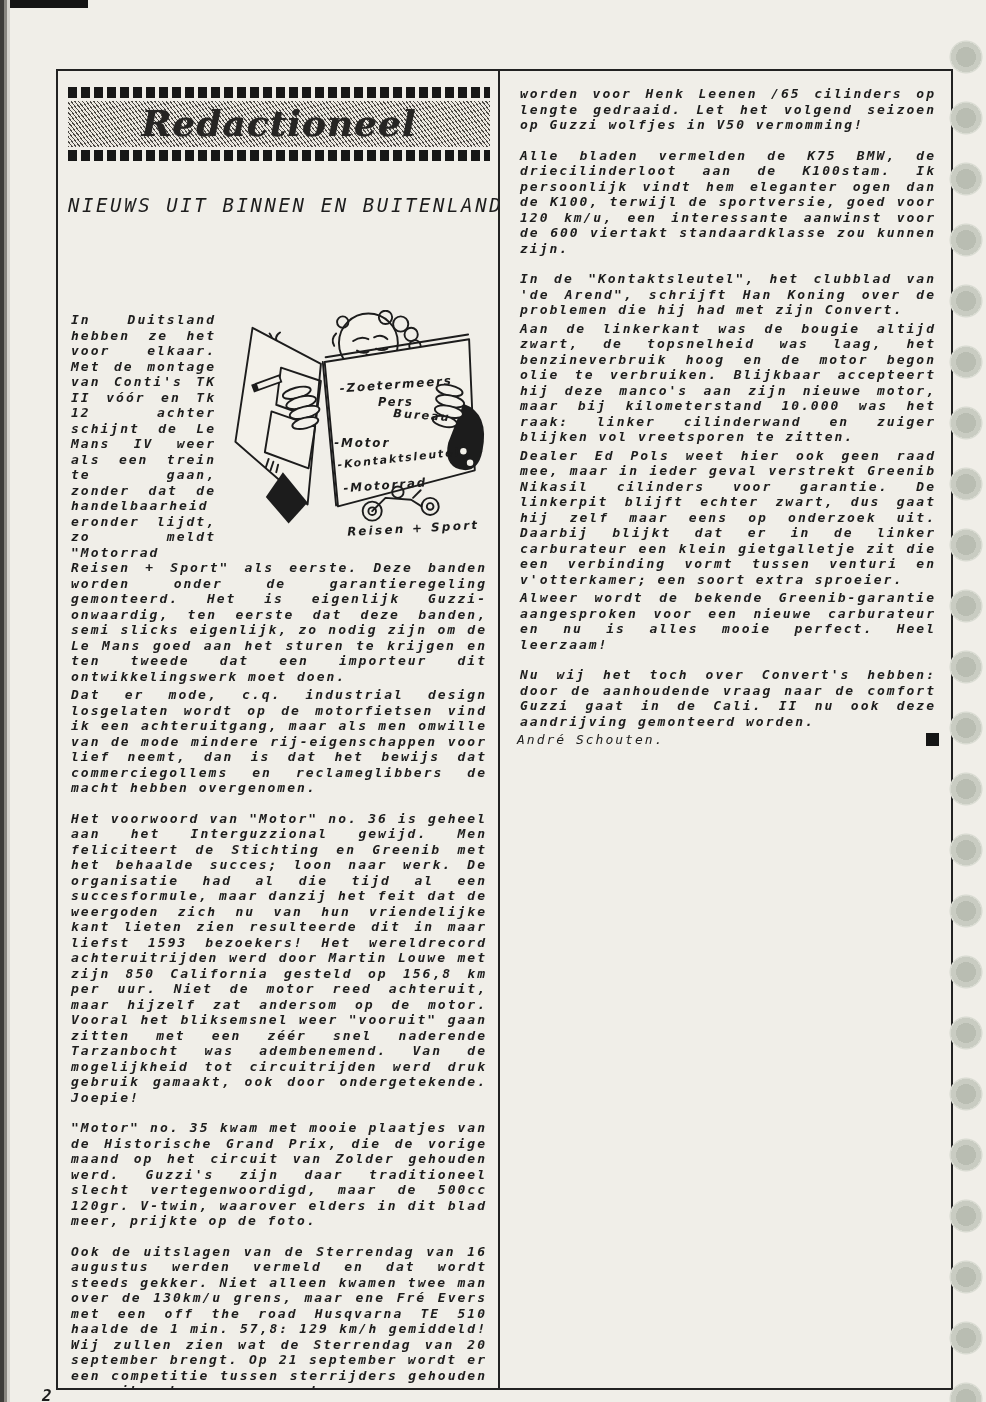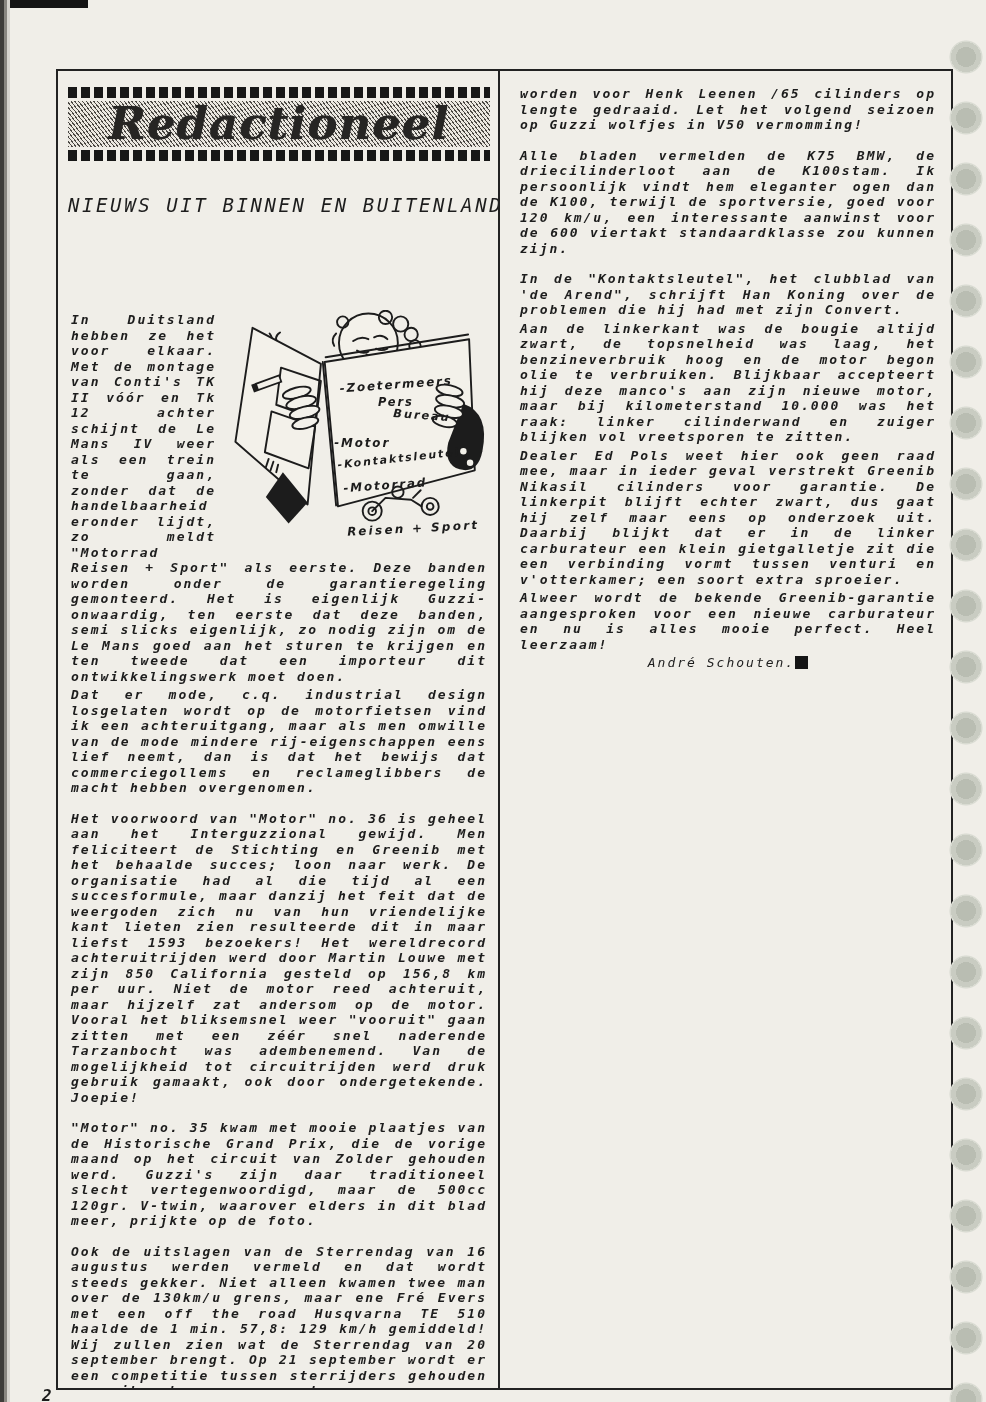--- a/index.html
+++ b/index.html
@@ -25,32 +25,32 @@
   .banner{margin-top:0;}
   .banner .squares{height:11px;
     background:repeating-linear-gradient(90deg,#171717 0 9px,rgba(0,0,0,0) 9px 13px);}
   .banner .band{
     height:46px;margin:3px 0;background-color:#cdcac1;position:relative;
     background-image:repeating-linear-gradient(52deg,rgba(30,28,25,0.75) 0 1px,rgba(238,235,228,0.9) 1px 3px);
     display:flex;align-items:center;justify-content:center;
   }
   .banner-title{
     font-family:"DejaVu Serif",serif;font-weight:bold;font-style:italic;
-    font-size:45px;color:#262523;letter-spacing:1px;line-height:1;
+    font-size:36px;color:#262523;letter-spacing:1px;line-height:1;
     text-shadow:0 0 1px rgba(40,40,40,.8);transform:translateY(-1px);
   }
   .article-heading{
     margin-top:33px;font-size:19px;letter-spacing:2.6px;font-style:italic;
     white-space:nowrap;
   }
   .article-body{margin-top:30px;}
   .cartoon-float{float:right;width:266px;height:237px;margin:-2px 0 6px 8px;}
   .first-para{margin-top:96px;}
   
-  .sig-row{margin-top:1px;display:flex;align-items:center;justify-content:center;}
+  .sig-row{margin-top:1px;display:flex;align-items:center;justify-content:space-between;}
   .end-marker{width:13px;height:13px;background:#151515;flex:0 0 auto;}
   
   .holes{
     position:absolute;left:946px;top:26px;width:40px;height:1376px;
     background-image:radial-gradient(circle 17px at 20px 31px,#b9bdb2 0 10px,#c9ccc2 10px 15px,#d9dbd2 15px 16px,rgba(0,0,0,0) 17px);
     background-size:40px 61px;background-repeat:repeat-y;
   }
   .page-number{position:absolute;left:42px;top:1386px;font-size:16px;font-weight:bold;
     font-style:italic;letter-spacing:1px;}
   
@@ -154,35 +154,36 @@
                 <circle cx="217" cy="206" r="3.5"></circle>
               <path d="M156,211 L170,197 L197,199 L208,206"></path>
               <circle cx="183" cy="191" r="6"></circle>
               <path d="M199,197 L207,189"></path>
             </g>
             <text class="hand-text" font-size="12.5" letter-spacing="2.5" x="130" y="237" transform="rotate(-3 130 237)">Reisen + Sport</text>
           </svg>
         </div>
 
         <p class="para first-para">In Duitsland hebben ze het voor elkaar. Met de montage van Conti's TK II vóór en Tk 12 achter schijnt de Le Mans IV weer als een trein te gaan, zonder dat de handelbaarheid eronder lijdt, zo meldt "Motorrad Reisen + Sport" als eerste. Deze banden worden onder de garantieregeling gemonteerd. Het is eigenlijk Guzzi-onwaardig, ten eerste dat deze banden, semi slicks eigenlijk, zo nodig zijn om de Le Mans goed aan het sturen te krijgen en ten tweede dat een importeur dit ontwikkelingswerk moet doen.</p>
-        <p class="para">Dat er mode, c.q. industrial design losgelaten wordt op de motorfietsen vind ik een achteruitgang, maar als men omwille van de mode mindere rij-eigenschappen eens lief neemt, dan is dat het bewijs dat commerciegollems en reclameglibbers de macht hebben overgenomen.</p>
+        <p class="para">Dat er mode, c.q. industrial design losgelaten wordt op de motorfietsen vind ik een achteruitgang, maar als men omwille van de mode mindere rij-eigenschappen voor lief neemt, dan is dat het bewijs dat commerciegollems en reclameglibbers de macht hebben overgenomen.</p>
         <p class="para gap">Het voorwoord van "Motor" no. 36 is geheel aan het Interguzzional gewijd. Men feliciteert de Stichting en Greenib met het behaalde succes; loon naar werk. De organisatie had al die tijd al een succesformule, maar danzij het feit dat de weergoden zich nu van hun vriendelijke kant lieten zien resulteerde dit in maar liefst 1593 bezoekers! Het wereldrecord achteruitrijden werd door Martin Louwe met zijn 850 California gesteld op 156,8 km per uur. Niet de motor reed achteruit, maar hijzelf zat andersom op de motor. Vooral het bliksemsnel weer "vooruit" gaan zitten met een zéér snel naderende Tarzanbocht was adembenemend. Van de mogelijkheid tot circuitrijden werd druk gebruik gamaakt, ook door ondergetekende. Joepie!</p>
         <p class="para gap">"Motor" no. 35 kwam met mooie plaatjes van de Historische Grand Prix, die de vorige maand op het circuit van Zolder gehouden werd. Guzzi's zijn daar traditioneel slecht vertegenwoordigd, maar de 500cc 120gr. V-twin, waarover elders in dit blad meer, prijkte op de foto.</p>
         <p class="para gap">Ook de uitslagen van de Sterrendag van 16 augustus werden vermeld en dat wordt steeds gekker. Niet alleen kwamen twee man over de 130km/u grens, maar ene Fré Evers met een off the road Husqvarna TE 510 haalde de 1 min. 57,8: 129 km/h gemiddeld! Wij zullen zien wat de Sterrendag van 20 september brengt. Op 21 september wordt er een competitie tussen sterrijders gehouden waar ik ook aan mee mag doen.</p>
 
       </div>
     </div>
 
     <div class="col col-right body-text">
       <p class="para">worden voor Henk Leenen /65 cilinders op lengte gedraaid. Let het volgend seizoen op Guzzi wolfjes in V50 vermomming!</p>
       <p class="para gap">Alle bladen vermelden de K75 BMW, de driecilinderloot aan de K100stam. Ik persoonlijk vindt hem eleganter ogen dan de K100, terwijl de sportversie, goed voor 120 km/u, een interessante aanwinst voor de 600 viertakt standaardklasse zou kunnen zijn.</p>
       <p class="para gap">In de "Kontaktsleutel", het clubblad van 'de Arend", schrijft Han Koning over de problemen die hij had met zijn Convert.</p>
       <p class="para">Aan de linkerkant was de bougie altijd zwart, de topsnelheid was laag, het benzineverbruik hoog en de motor begon olie te verbruiken. Blijkbaar accepteert hij deze manco's aan zijn nieuwe motor, maar bij kilometerstand 10.000 was het raak: linker cilinderwand en zuiger blijken vol vreetsporen te zitten.</p>
       <p class="para">Dealer Ed Pols weet hier ook geen raad mee, maar in ieder geval verstrekt Greenib Nikasil cilinders voor garantie. De linkerpit blijft echter zwart, dus gaat hij zelf maar eens op onderzoek uit. Daarbij blijkt dat er in de linker carburateur een klein gietgalletje zit die een verbinding vormt tussen venturi en v'otterkamer; een soort extra sproeier.</p>
       <p class="para">Alweer wordt de bekende Greenib-garantie aangesproken voor een nieuwe carburateur en nu is alles mooie perfect. Heel leerzaam!</p>
+      <p class="para gap">Nu wij het toch over Convert's hebben: door de aanhoudende vraag naar de comfort Guzzi gaat in de Cali. II nu ook deze aandrijving gemonteerd worden.</p>
       <div class="sig-row">
         <span>André Schouten.</span>
         <span class="end-marker"></span>
       </div>
     </div>
   </div>
 
   <div class="holes"></div>
   <div class="page-number">2</div>
 </div>

